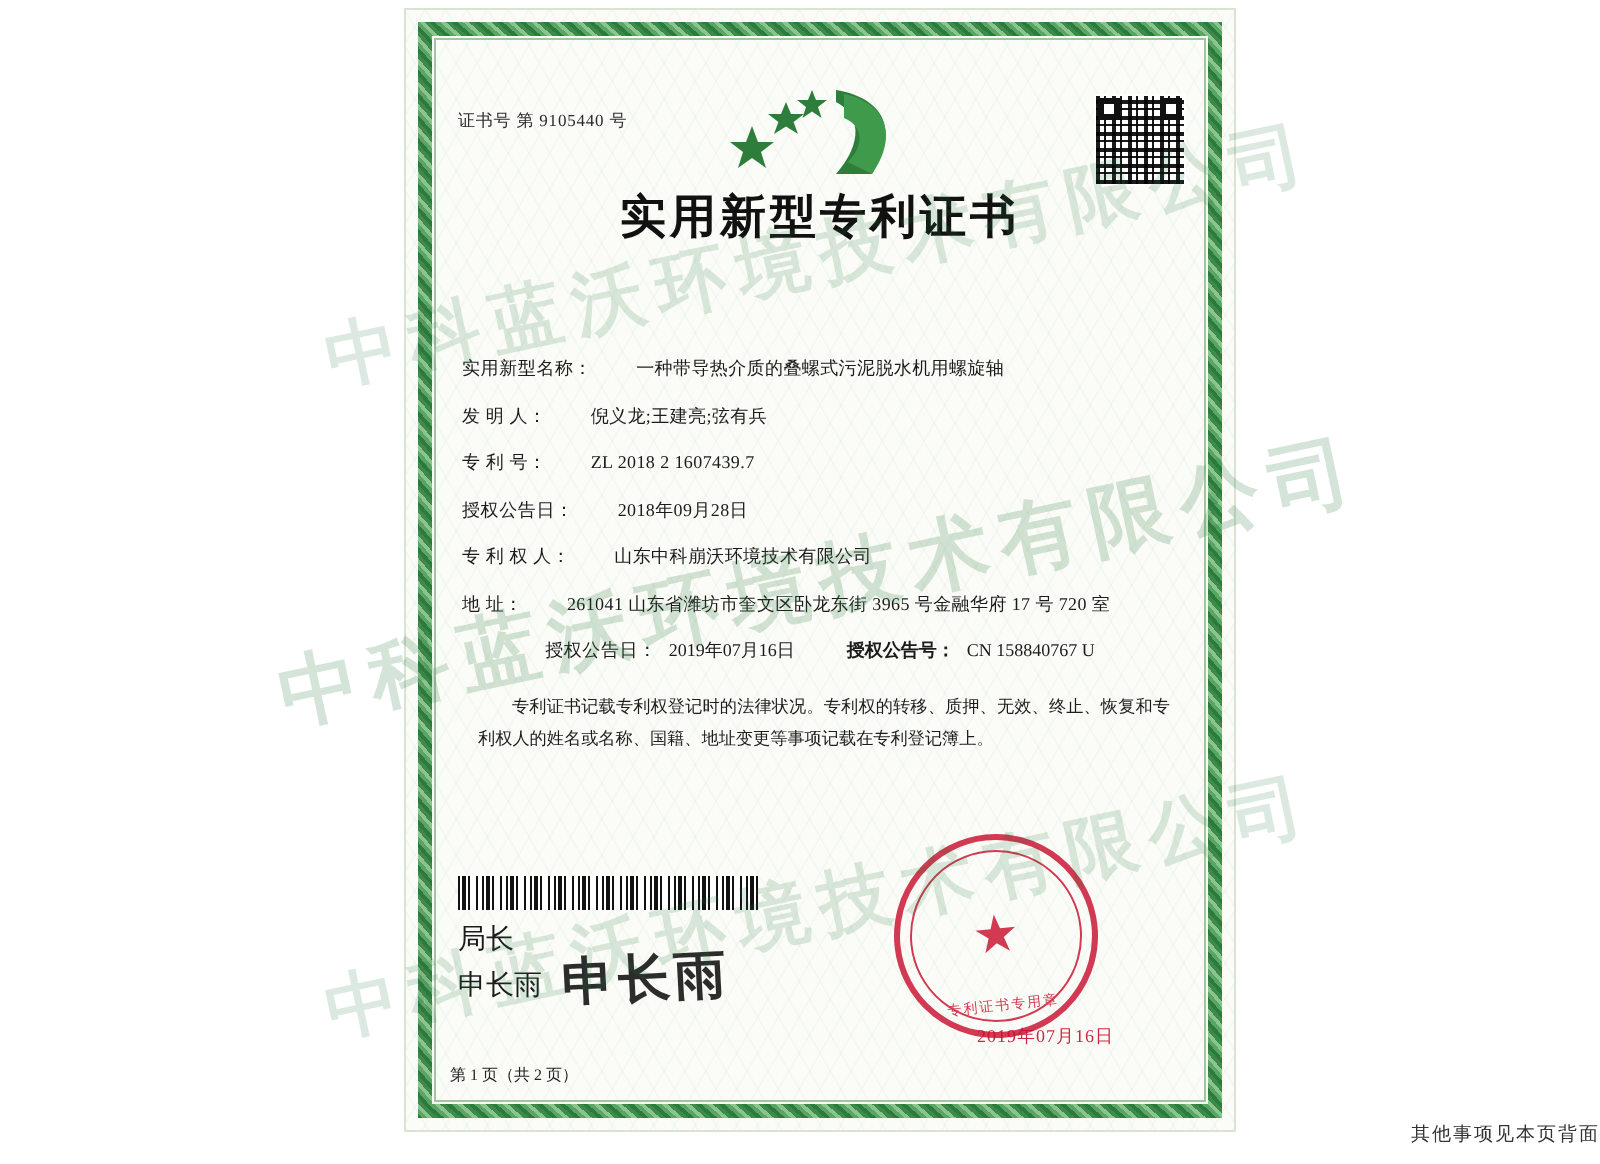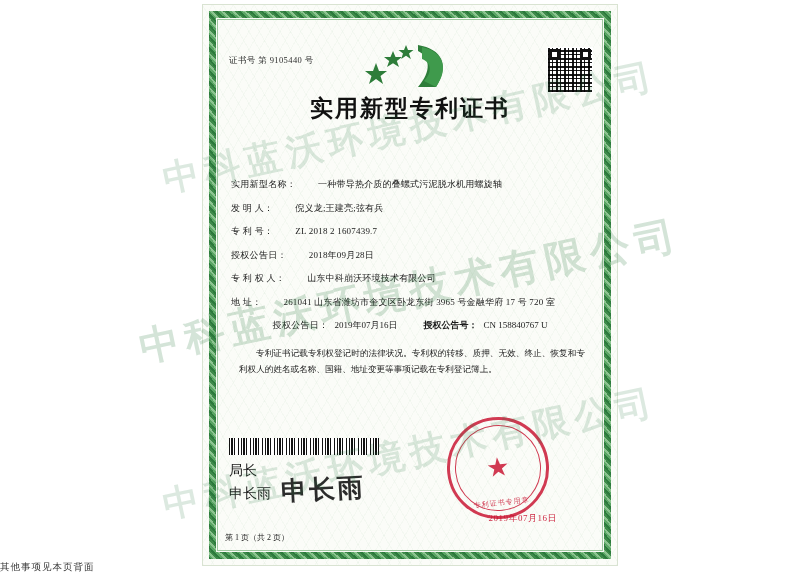--- a/index.html
+++ b/index.html
@@ -267,21 +267,21 @@
     bottom: 4px;
     text-align: left;
     font-size: 8px;
     color: #222;
   }
   .footer-note {
     position: absolute;
     left: 0;
     right: 0;
     bottom: 8px;
-    text-align: left;
+    text-align: right;
     font-size: 9.5px;
     color: #333;
     letter-spacing: 1px;
   }
 
   
   .watermark {
     position: absolute;
     left: -60px;
     top: 50%;

